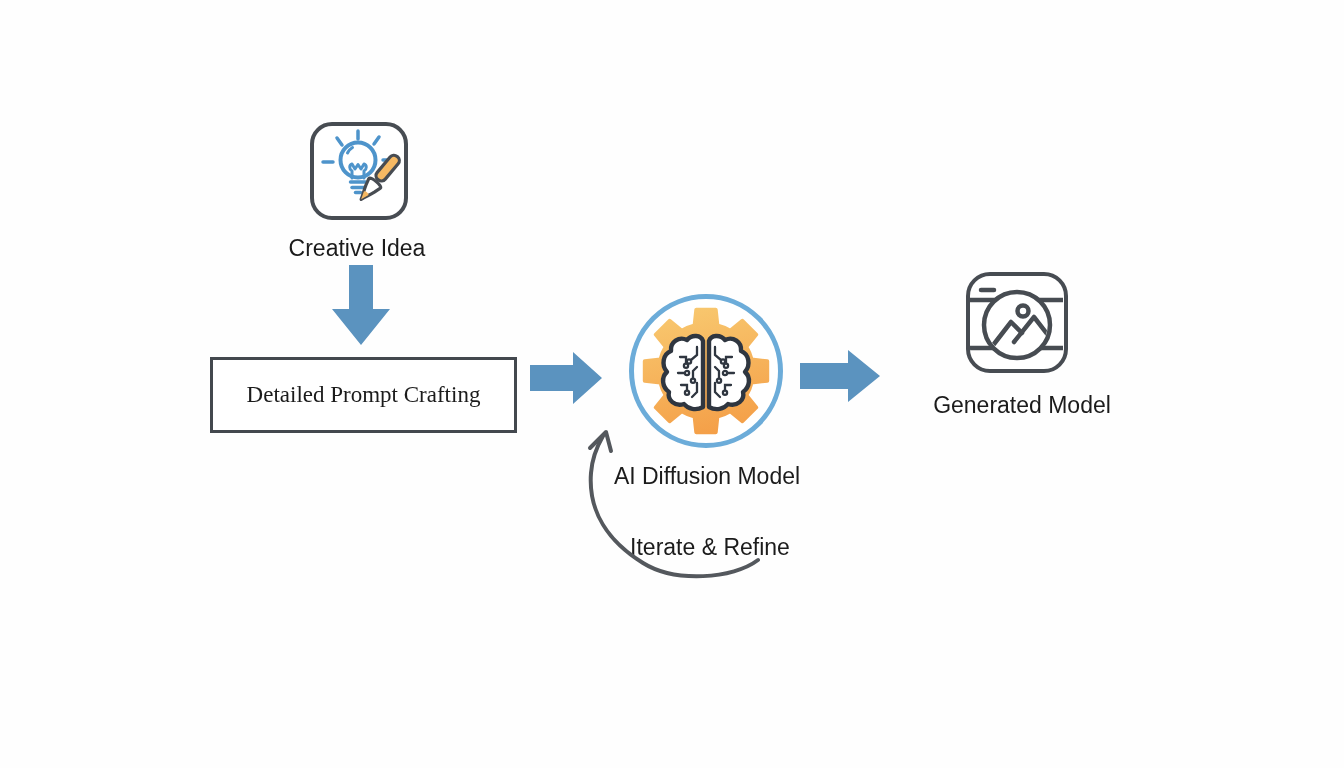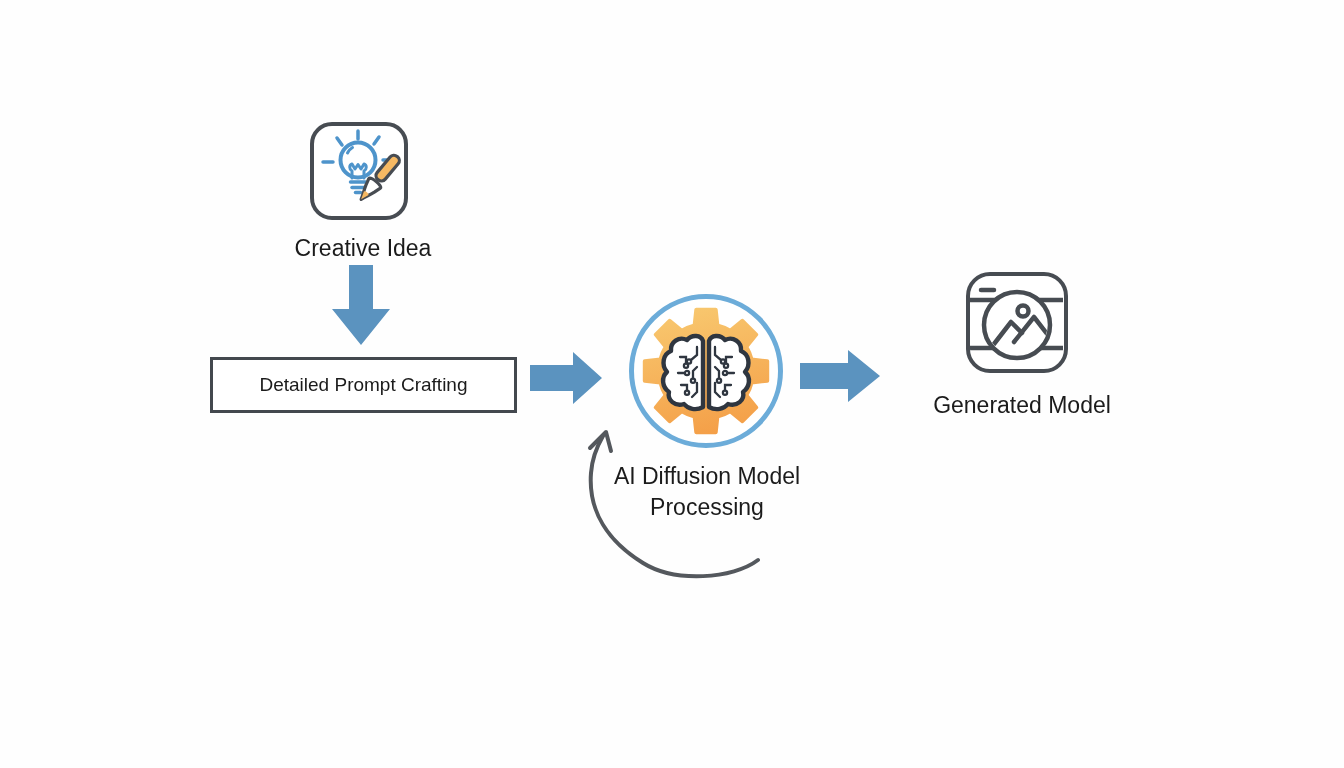--- a/index.html
+++ b/index.html
@@ -8,23 +8,24 @@
     font-family:"Liberation Sans",sans-serif;color:#1b1b1b;overflow:hidden;
   }
   .label{position:absolute;text-align:center;font-size:23px;line-height:1.25;color:#1b1b1b;white-space:nowrap;}
   
   .idea-box{
     position:absolute;left:310px;top:122px;width:98px;height:98px;box-sizing:border-box;
     border:4px solid #474c52;border-radius:22px;background:#fff;
   }
   
   .prompt-box{
-    position:absolute;left:210px;top:357px;width:307px;height:56px;box-sizing:border-box;
+    position:absolute;left:210px;top:357px;width:307px;height:76px;box-sizing:border-box;
     border:3px solid #43484e;background:#fff;display:flex;align-items:center;justify-content:center;
-    font-size:19px;
+    font-size:23px;
+    font-family:Liberation Serif, serif;
   }
   
   .model-circle{
     position:absolute;left:629px;top:294px;width:154px;height:154px;box-sizing:border-box;
     border:5px solid #6cacd9;border-radius:50%;background:#fff;
     display:flex;align-items:center;justify-content:center;
   }
   
   .image-box{
     position:absolute;left:966px;top:272px;width:102px;height:101px;box-sizing:border-box;
@@ -59,21 +60,21 @@
       </g>
 
       <g transform="rotate(40 60 58)">
         <rect x="55" y="22" width="10.5" height="30" rx="5" fill="#f6b963" stroke="#474c52" stroke-width="3.2"></rect>
         <path d="M52.5,57 C52.5,54 68,54 67.5,57 L65.5,64 C63.5,70 62,72 60,78 C58,72 56.5,70 54.5,64 Z" fill="#ffffff" stroke="#474c52" stroke-width="3.2" stroke-linejoin="round"></path>
         <path d="M57,70 L60,78 L63,70 C61,68.5 59,68.5 57,70 Z" fill="#f6b963"></path>
       </g>
     </svg>
   </div>
 
-  <div class="label" style="left:263px;top:234px;width:200px;">Creative Idea</div>
+  <div class="label" style="left:257px;top:234px;width:200px;">Creative Idea</div>
 
   <svg class="abs" style="left:332px;top:265px;" width="58" height="80" viewBox="0 0 58 80">
     <polygon points="17,0 41,0 41,44 58,44 29,80 0,44 17,44" fill="#5b93bf"></polygon>
   </svg>
 
   <div class="prompt-box">
     <span>Detailed Prompt Crafting</span>
   </div>
 
   <svg class="abs" style="left:530px;top:352px;" width="72" height="52" viewBox="0 0 72 52">
@@ -130,21 +131,21 @@
             <circle cx="13" cy="9.7" r="2.1"></circle>
           <path d="M 25,14 L 19,14 L 19,19"></path>
             <circle cx="19" cy="21.7" r="2.1"></circle>
           <path d="M 9,12 L 9,21 L 14,26"></path>
         </g>
       </g>
     </svg>
   </div>
 
   <div class="label" style="left:557px;top:462px;width:300px;text-align:center;">AI Diffusion Model</div>
-  <div class="label" style="left:557px;top:493px;width:300px;">Processing</div>
+  <div class="label" style="left:560px;top:533px;width:300px;">Iterate &amp; Refine</div>
 
   <svg class="abs" style="left:575px;top:420px;" width="210" height="170" viewBox="0 0 210 170">
     <g stroke="#54585d" stroke-width="4" fill="none" stroke-linecap="round" stroke-linejoin="round">
       <path d="M 183,140 C 158,159 100,163 68,143 C 34,122 13,92 16,53 C 17,39 21,28 28,16"></path>
       <path d="M 15,28 L 31,12 L 36,31"></path>
     </g>
   </svg>
 
   <svg class="abs" style="left:800px;top:350px;" width="80" height="52" viewBox="0 0 80 52">
     <polygon points="0,13 48,13 48,0 80,26 48,52 48,39 0,39" fill="#5b93bf"></polygon>

